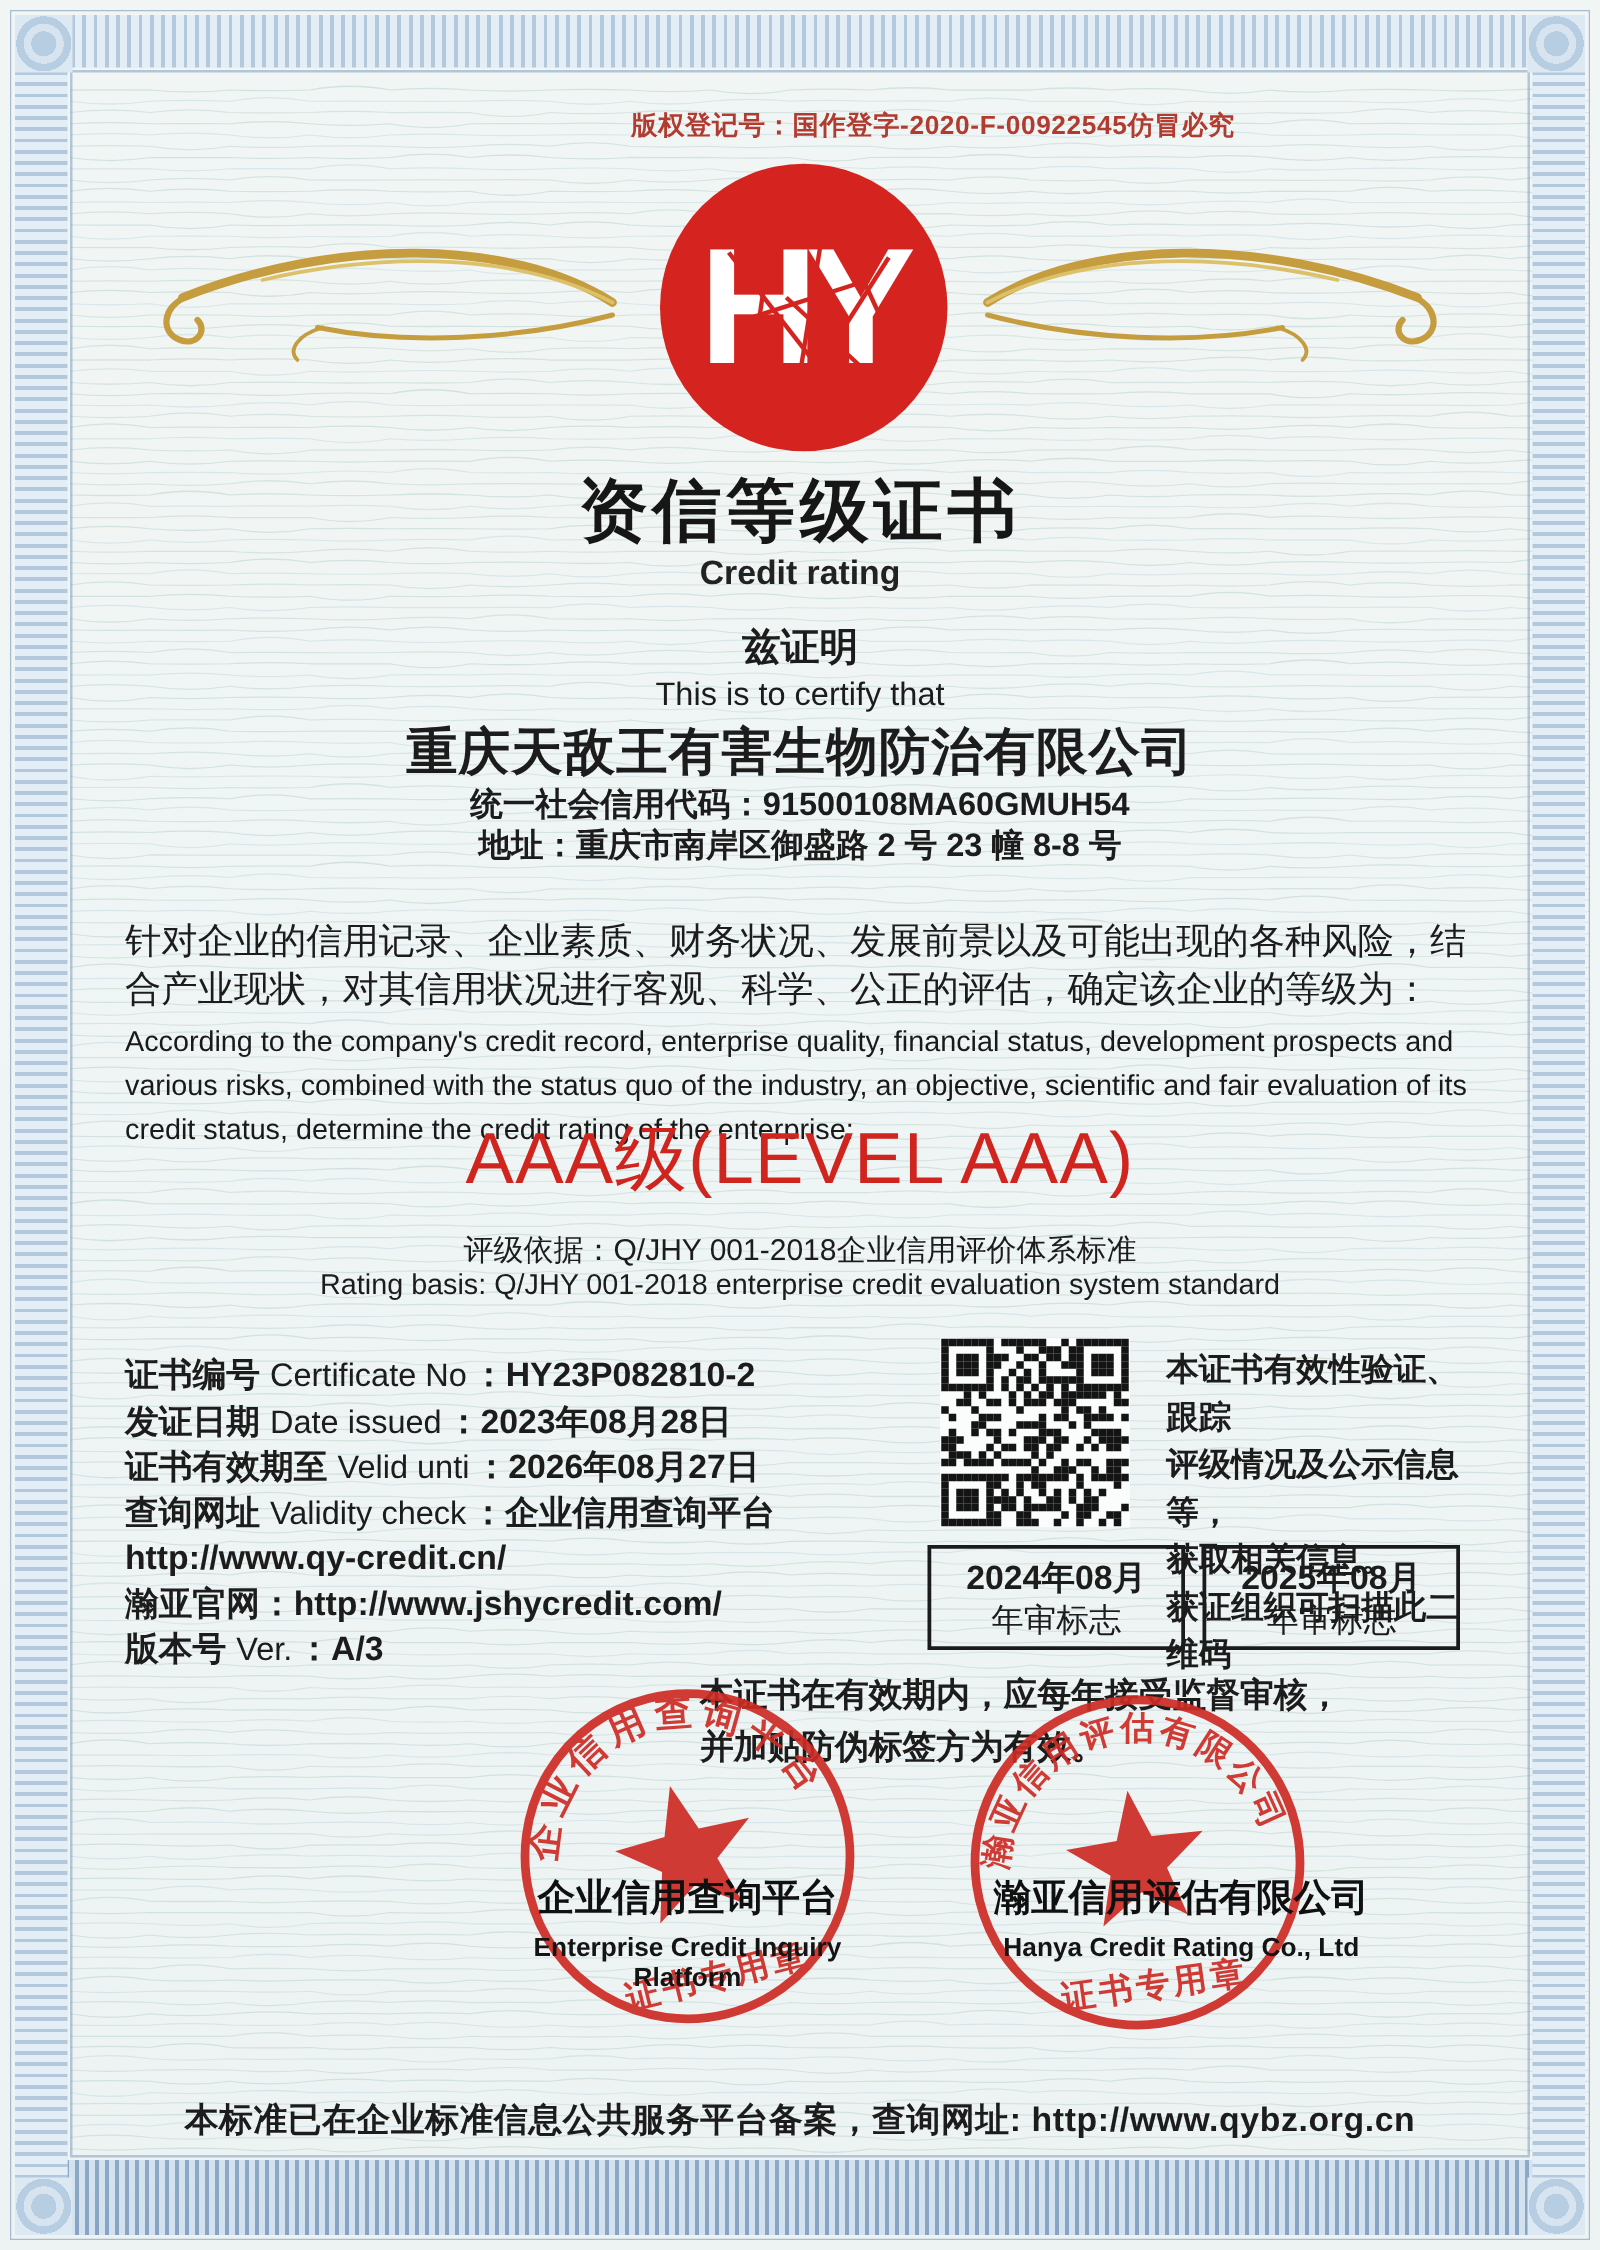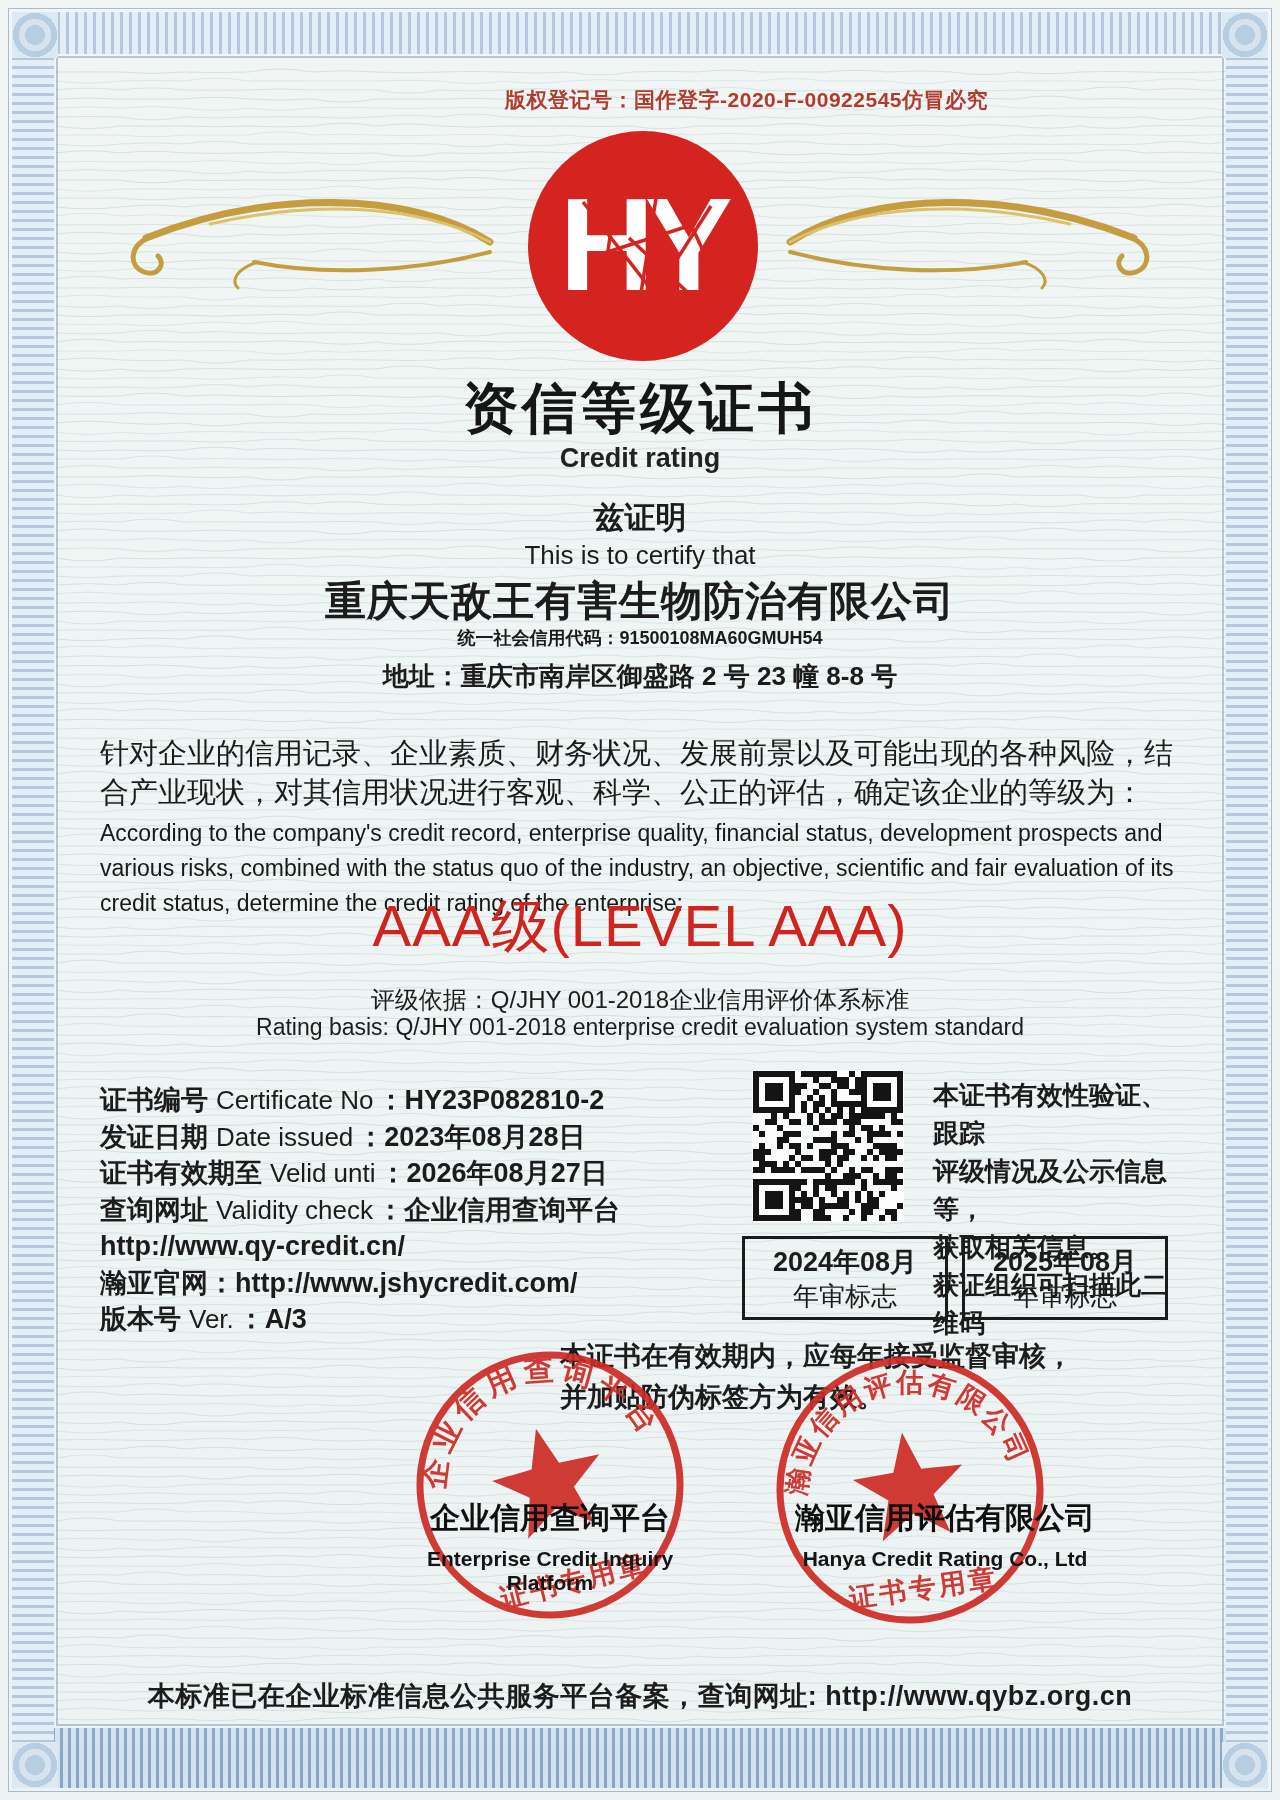--- a/index.html
+++ b/index.html
@@ -31,21 +31,21 @@
 
   .content{position:absolute;inset:0;z-index:2;}
   .center{left:0;right:0;text-align:center;}
 
   .copyright{top:86px;right:292px;font-size:21px;color:#b23b30;font-weight:600;letter-spacing:.5px;}
   .title-zh{top:372px;font-size:55px;font-weight:700;letter-spacing:4px;color:#161616;}
   .title-en{top:443px;font-size:27px;font-weight:600;color:#222;}
   .certify-zh{top:497px;font-size:31px;font-weight:600;}
   .certify-en{top:540px;font-size:26px;font-weight:500;}
   .company{top:574px;font-size:41px;font-weight:900;letter-spacing:1px;}
-  .code-line{top:626px;font-size:18px;font-weight:600;}
+  .code-line{top:626px;font-size:26px;font-weight:600;}
   .addr-line{top:659px;font-size:26px;font-weight:600;}
 
   .statement{top:734px;left:100px;width:1082px;text-align:left;}
   .statement .zh{font-size:29px;font-weight:400;line-height:39px;}
   .statement .en{font-size:23px;font-weight:400;line-height:35px;margin-top:4px;color:#191919;}
 
   .aaa{top:888px;font-size:58px;font-weight:400;color:#d0251f;letter-spacing:1px;}
   .basis-zh{top:984px;font-size:24px;font-weight:400;}
   .basis-en{top:1014px;font-size:23px;font-weight:500;}
 

